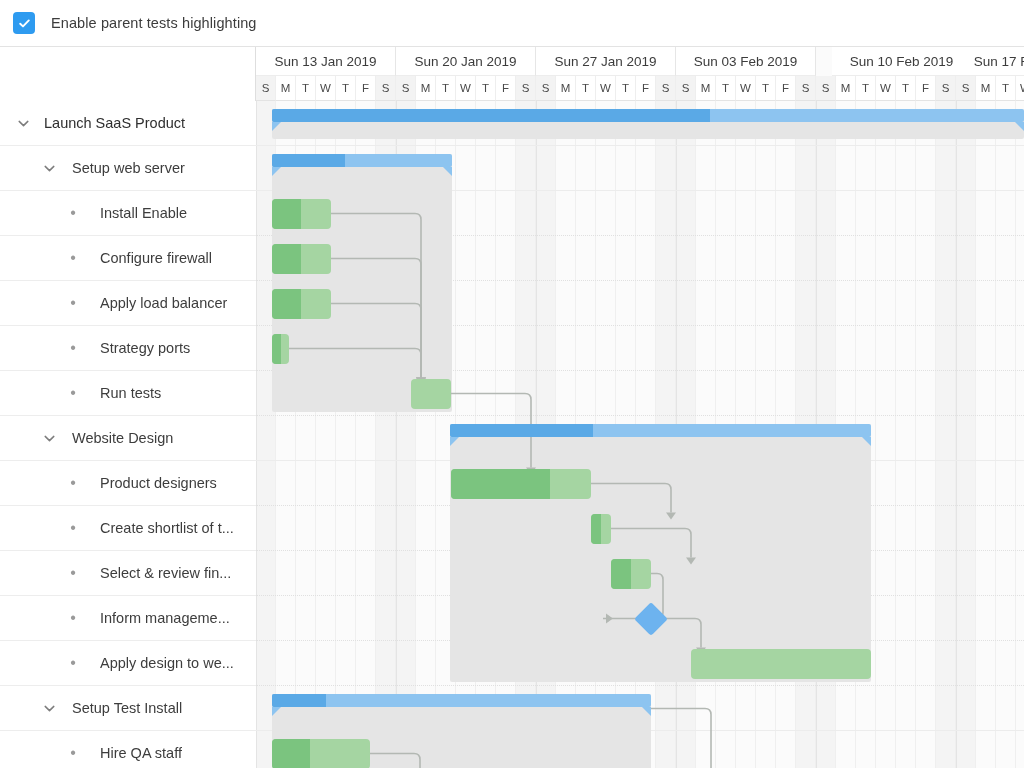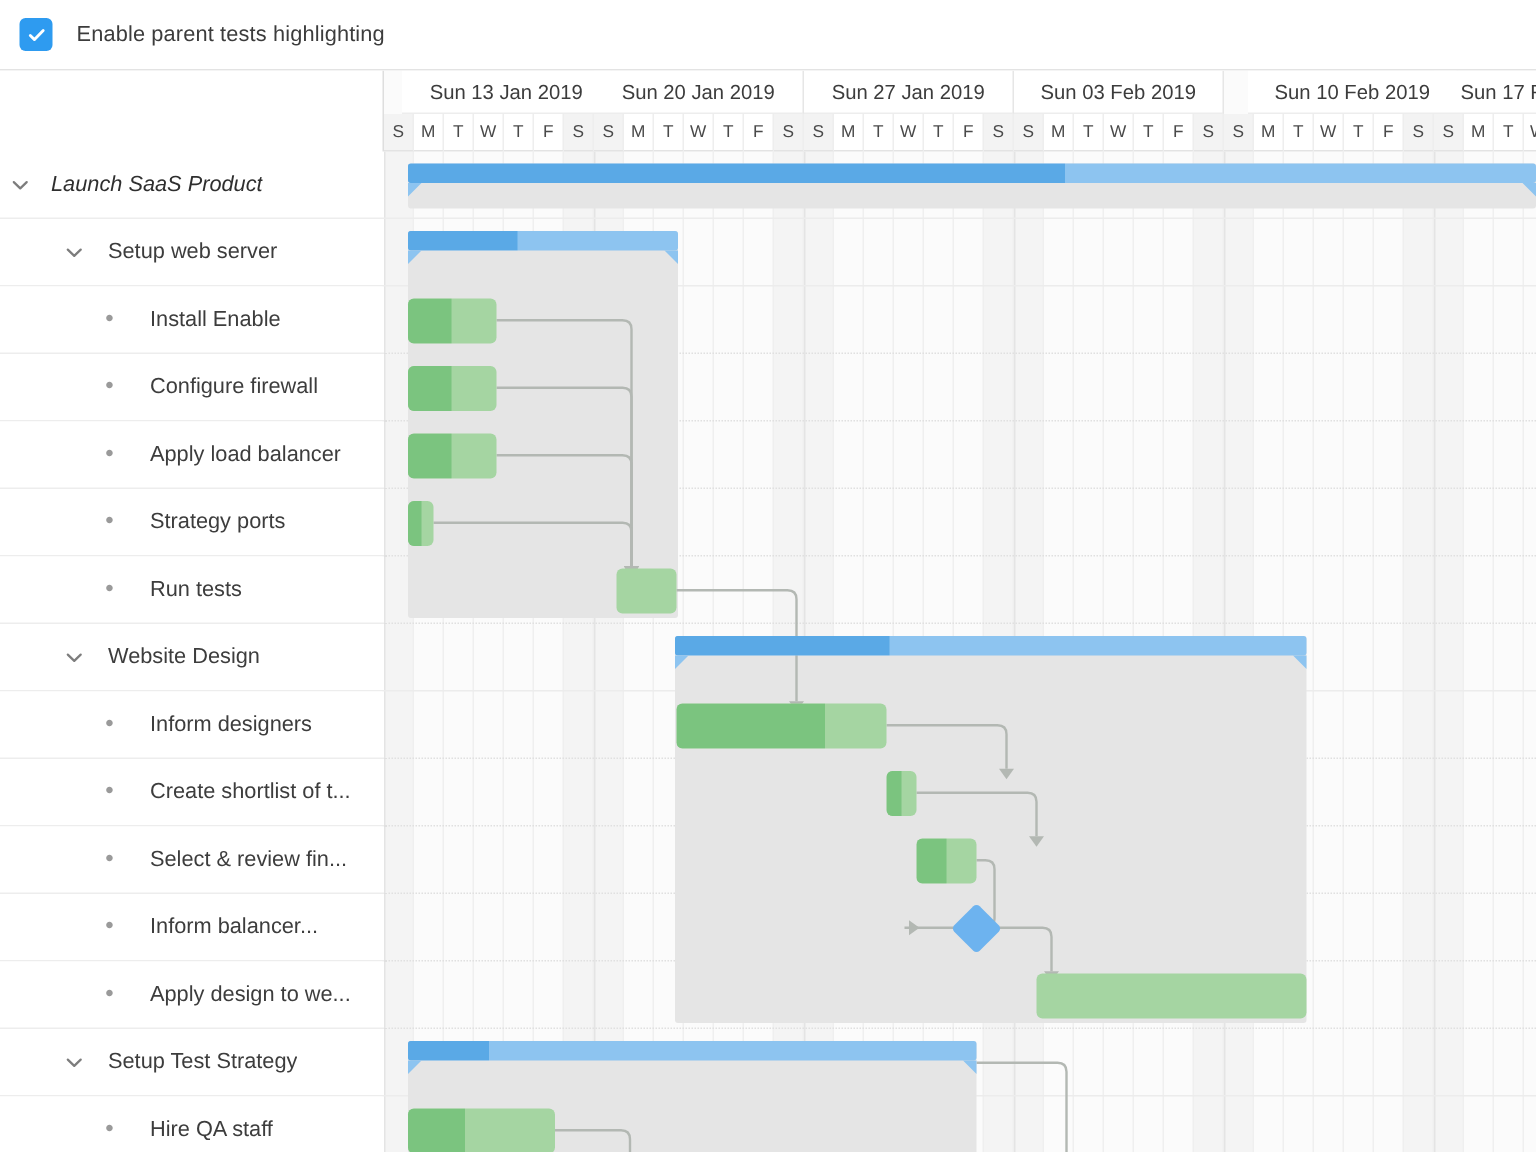--- a/index.html
+++ b/index.html
@@ -53,21 +53,21 @@
   .nrow.lvl0 .ntext{font-weight:normal;color:#2f2f2f;}
   .twisty{
     width:26px;flex:none;display:flex;align-items:center;justify-content:center;
     color:#7d7d7d;
   }
   .bullet{
     width:26px;flex:none;display:flex;align-items:center;justify-content:center;
     color:#9a9a9a;font-size:16px;line-height:1;
   }
   .ntext{overflow:hidden;text-overflow:ellipsis;white-space:nowrap;}
-  .ind0{font-style:italic;}
+  .ind0{padding-left:10px;}
   .ind1{padding-left:36px;}
   .ind2{padding-left:60px;}
   .ind2 .ntext{padding-left:14px;}
   .ind1 .ntext{padding-left:10px;}
   .ind0 .ntext{padding-left:8px;}
 
   
   .tlpane{
     position:absolute;left:256px;top:0;width:768px;height:722px;overflow:hidden;
     background:#fbfbfb;
@@ -267,21 +267,21 @@
           <div class="bar summary" style="left: 16px; width: 379px; top: 593px; background: rgb(141, 196, 240);">
             <div class="prog" style="width: 54px; background: rgb(90, 169, 230);"></div>
           </div>
           <div class="sumcapL" style="left: 16px; top: 606px; border-left-color: rgb(141, 196, 240);"></div>
           <div class="sumcapR" style="left: 386px; top: 606px; border-right-color: rgb(141, 196, 240);"></div>
           <div class="bar task" style="left: 16px; width: 98px; top: 638px; background: rgb(165, 213, 162);">
             <div class="prog" style="width: 38px; background: rgb(123, 196, 127);"></div>
           </div>
         </div>
       <div class="tlhead" id="tl-head">
-          <div class="weekcell" style="left: 12px; width: 140px;">Sun 13 Jan 2019</div>
+          <div class="weekcell" style="left: 0px; width: 140px;">Sun 13 Jan 2019</div>
           <div class="daycell we" style="left: 0px;">S</div>
           <div class="daycell" style="left: 20px;">M</div>
           <div class="daycell" style="left: 40px;">T</div>
           <div class="daycell" style="left: 60px;">W</div>
           <div class="daycell" style="left: 80px;">T</div>
           <div class="daycell" style="left: 100px;">F</div>
           <div class="daycell we" style="left: 120px;">S</div>
           <div class="weekcell" style="left: 140px; width: 140px;">Sun 20 Jan 2019</div>
           <div class="daycell we" style="left: 140px;">S</div>
           <div class="daycell" style="left: 160px;">M</div>
@@ -363,45 +363,45 @@
           <div class="nrow lvl1 ind1">
             <span class="twisty">
               <svg width="15" height="15" viewBox="0 0 15 15">
                 <path d="M3.2 5.4 L7.5 9.6 L11.8 5.4" fill="none" stroke="#7d7d7d" stroke-width="1.5" stroke-linecap="round" stroke-linejoin="round"></path>
               </svg>
             </span>
             <span class="ntext">Website Design</span>
           </div>
           <div class="nrow lvl2 ind2">
             <span class="bullet">•</span>
-            <span class="ntext">Inform designers</span>
+            <span class="ntext">Product designers</span>
           </div>
           <div class="nrow lvl2 ind2">
             <span class="bullet">•</span>
             <span class="ntext">Create shortlist of t...</span>
           </div>
           <div class="nrow lvl2 ind2">
             <span class="bullet">•</span>
             <span class="ntext">Select &amp; review fin...</span>
           </div>
           <div class="nrow lvl2 ind2">
             <span class="bullet">•</span>
-            <span class="ntext">Inform balancer...</span>
+            <span class="ntext">Inform manageme...</span>
           </div>
           <div class="nrow lvl2 ind2">
             <span class="bullet">•</span>
             <span class="ntext">Apply design to we...</span>
           </div>
           <div class="nrow lvl1 ind1">
             <span class="twisty">
               <svg width="15" height="15" viewBox="0 0 15 15">
                 <path d="M3.2 5.4 L7.5 9.6 L11.8 5.4" fill="none" stroke="#7d7d7d" stroke-width="1.5" stroke-linecap="round" stroke-linejoin="round"></path>
               </svg>
             </span>
-            <span class="ntext">Setup Test Strategy</span>
+            <span class="ntext">Setup Test Install</span>
           </div>
           <div class="nrow lvl2 ind2">
             <span class="bullet">•</span>
             <span class="ntext">Hire QA staff</span>
           </div>
         </div>
     </div>
 
   </div>
 </div>

